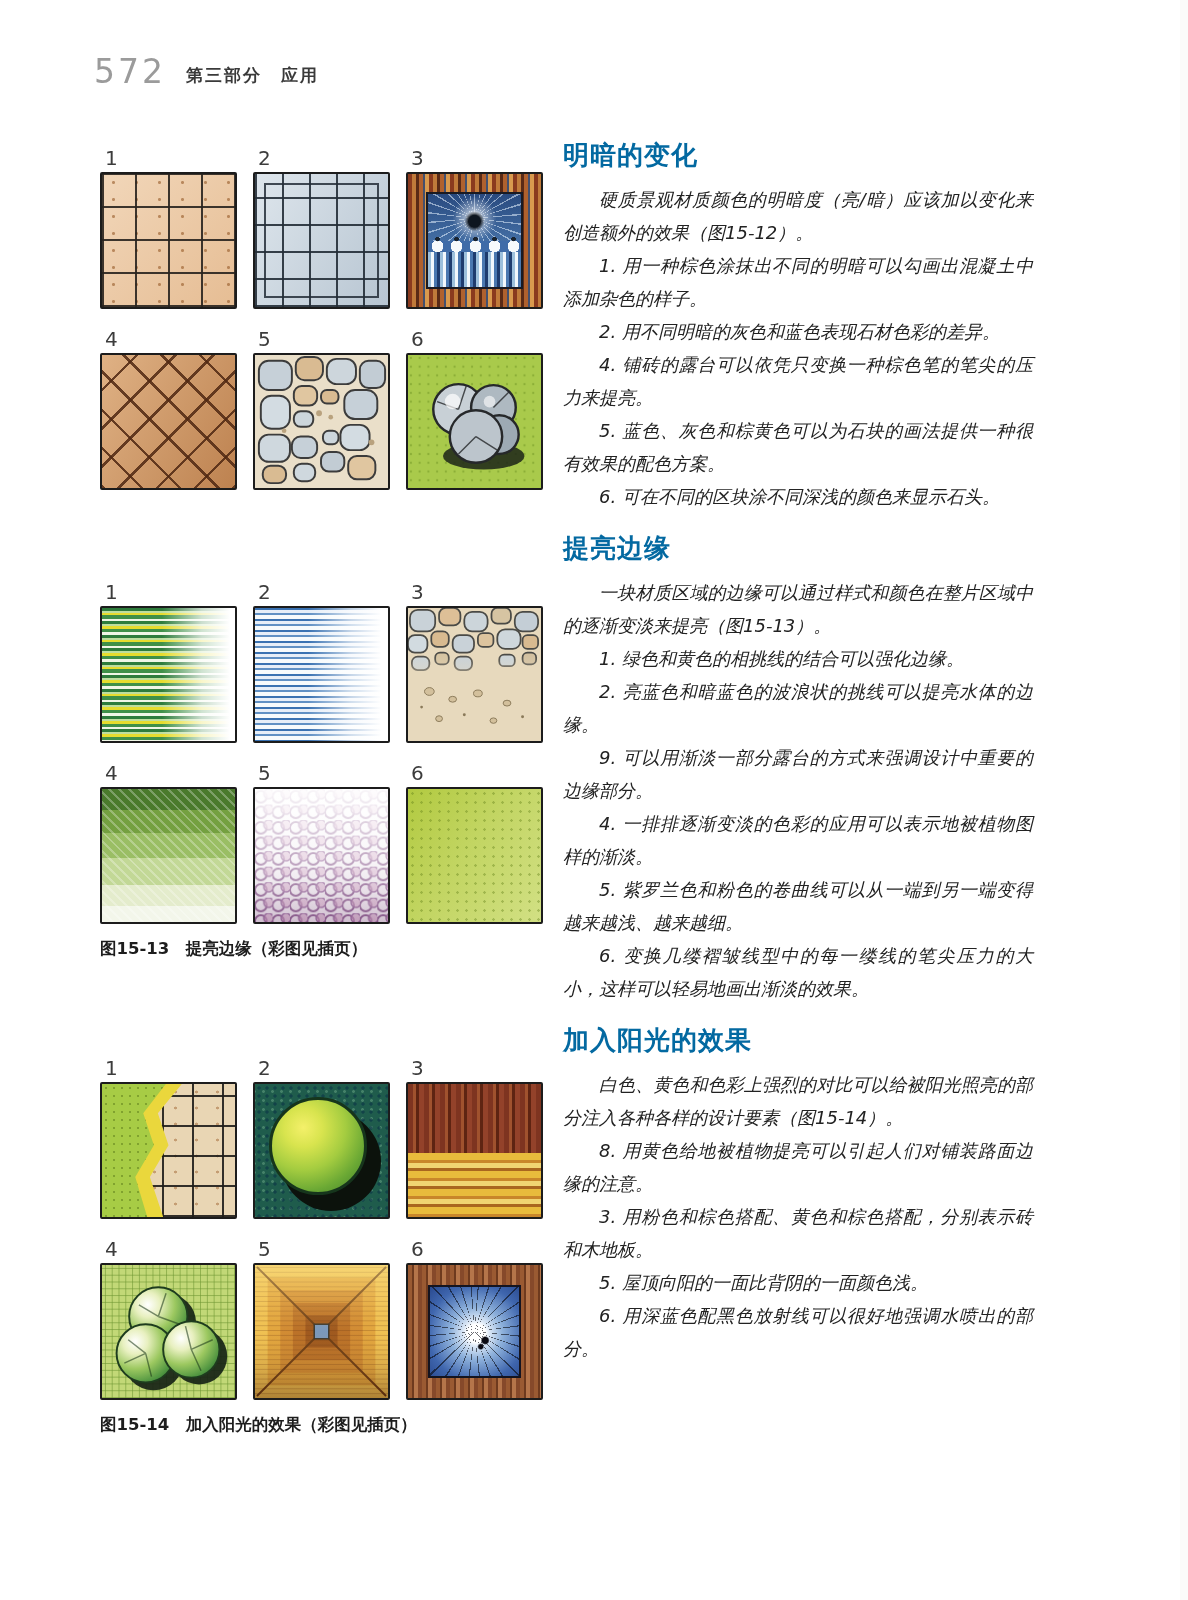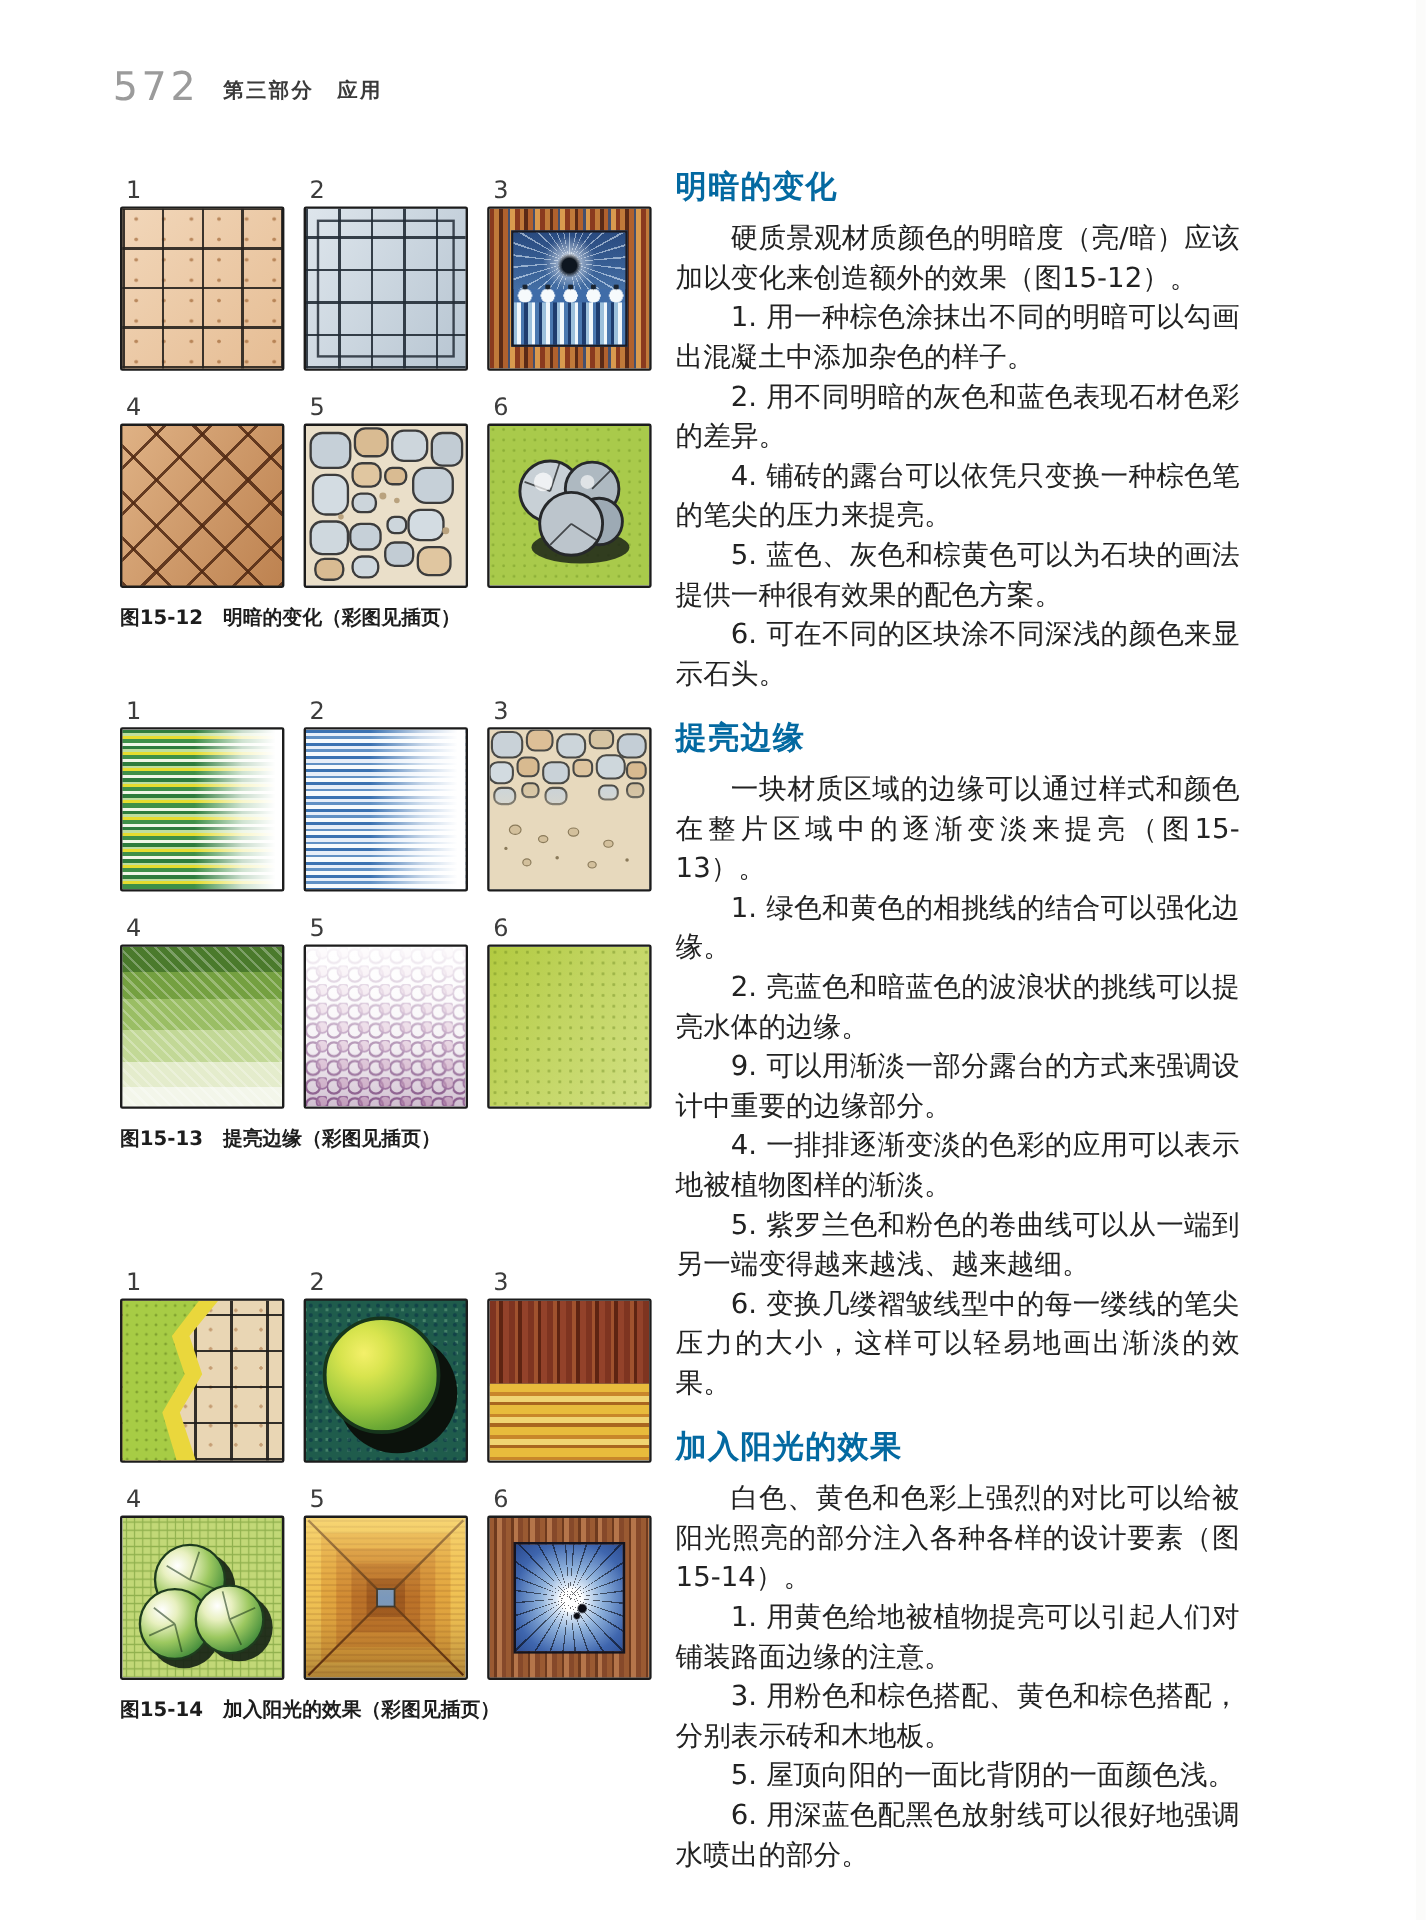--- a/index.html
+++ b/index.html
@@ -107,21 +107,21 @@
     background:
       radial-gradient(circle at 62% 60%, #0a0a12 0 3px, transparent 4.5px),
       radial-gradient(circle at 57% 67%, #0a0a12 0 2px, transparent 3.5px),
       repeating-conic-gradient(from 4deg at 50% 50%, rgba(8,10,18,.6) 0 1.5deg, rgba(8,10,18,0) 1.5deg 13deg),
       radial-gradient(circle at 52% 52%, #ffffff 0 9px, #dce8f6 13px, #8fb2dc 26px, #3f66ae 48px, #1e3a7e 75px, #162c62 100%);}
 
   
   .text-col{position:absolute;left:563px;top:138px;width:470px;color:#222;}
   .text-col h2{font-size:26px;font-weight:bold;margin:0 0 10px 0;letter-spacing:1px;color:#0369a1;}
   .text-col section + section{margin-top:18px;}
-  .text-col p{margin:0;font-size:23px;line-height:33px;text-align:justify;text-indent:2em;}
+  .text-col p{margin:0;font-size:18px;line-height:33px;text-align:justify;text-indent:2em;font-style:italic;}
 </style>
 </head>
 <body>
 
 <div class="page">
 
   <div class="page-num">572</div>
   <div class="part-header">第三部分　应用</div>
 
   <figure class="fig" id="fig1">
@@ -201,21 +201,20 @@
             </g>
             <g stroke="#26282a" stroke-width="1.5" opacity=".8">
               <path d="M52 56 L30 48 M52 56 L60 32 M88 54 L104 38 M70 84 L52 102 M70 84 L92 98"></path>
             </g>
             <circle cx="46" cy="48" r="8" fill="#ffffff" opacity=".7"></circle>
             <circle cx="84" cy="48" r="6" fill="#ffffff" opacity=".6"></circle>
           </svg>
         </div>
       </div>
     </div>
-    <figcaption class="fig-cap">图15-12　明暗的变化（彩图见插页）</figcaption>
   </figure>
 
   <figure class="fig" id="fig2">
     <div class="sw-grid">
       <div class="cell">
         <div class="sw-num">1</div>
         <div class="sw f2s1"></div>
       </div>
       <div class="cell">
         <div class="sw-num">2</div>
@@ -418,20 +417,20 @@
       <p>2. 亮蓝色和暗蓝色的波浪状的挑线可以提亮水体的边缘。</p>
       <p>9. 可以用渐淡一部分露台的方式来强调设计中重要的边缘部分。</p>
       <p>4. 一排排逐渐变淡的色彩的应用可以表示地被植物图样的渐淡。</p>
       <p>5. 紫罗兰色和粉色的卷曲线可以从一端到另一端变得越来越浅、越来越细。</p>
       <p>6. 变换几缕褶皱线型中的每一缕线的笔尖压力的大小，这样可以轻易地画出渐淡的效果。</p>
     </section>
 
     <section>
       <h2>加入阳光的效果</h2>
       <p>白色、黄色和色彩上强烈的对比可以给被阳光照亮的部分注入各种各样的设计要素（图15-14）。</p>
-      <p>1. 用黄色给地被植物提亮可以引起人们对铺装路面边缘的注意。</p>
+      <p>8. 用黄色给地被植物提亮可以引起人们对铺装路面边缘的注意。</p>
       <p>3. 用粉色和棕色搭配、黄色和棕色搭配，分别表示砖和木地板。</p>
       <p>5. 屋顶向阳的一面比背阴的一面颜色浅。</p>
       <p>6. 用深蓝色配黑色放射线可以很好地强调水喷出的部分。</p>
     </section>
   </div>
 
 </div>
 
 </body></html>

